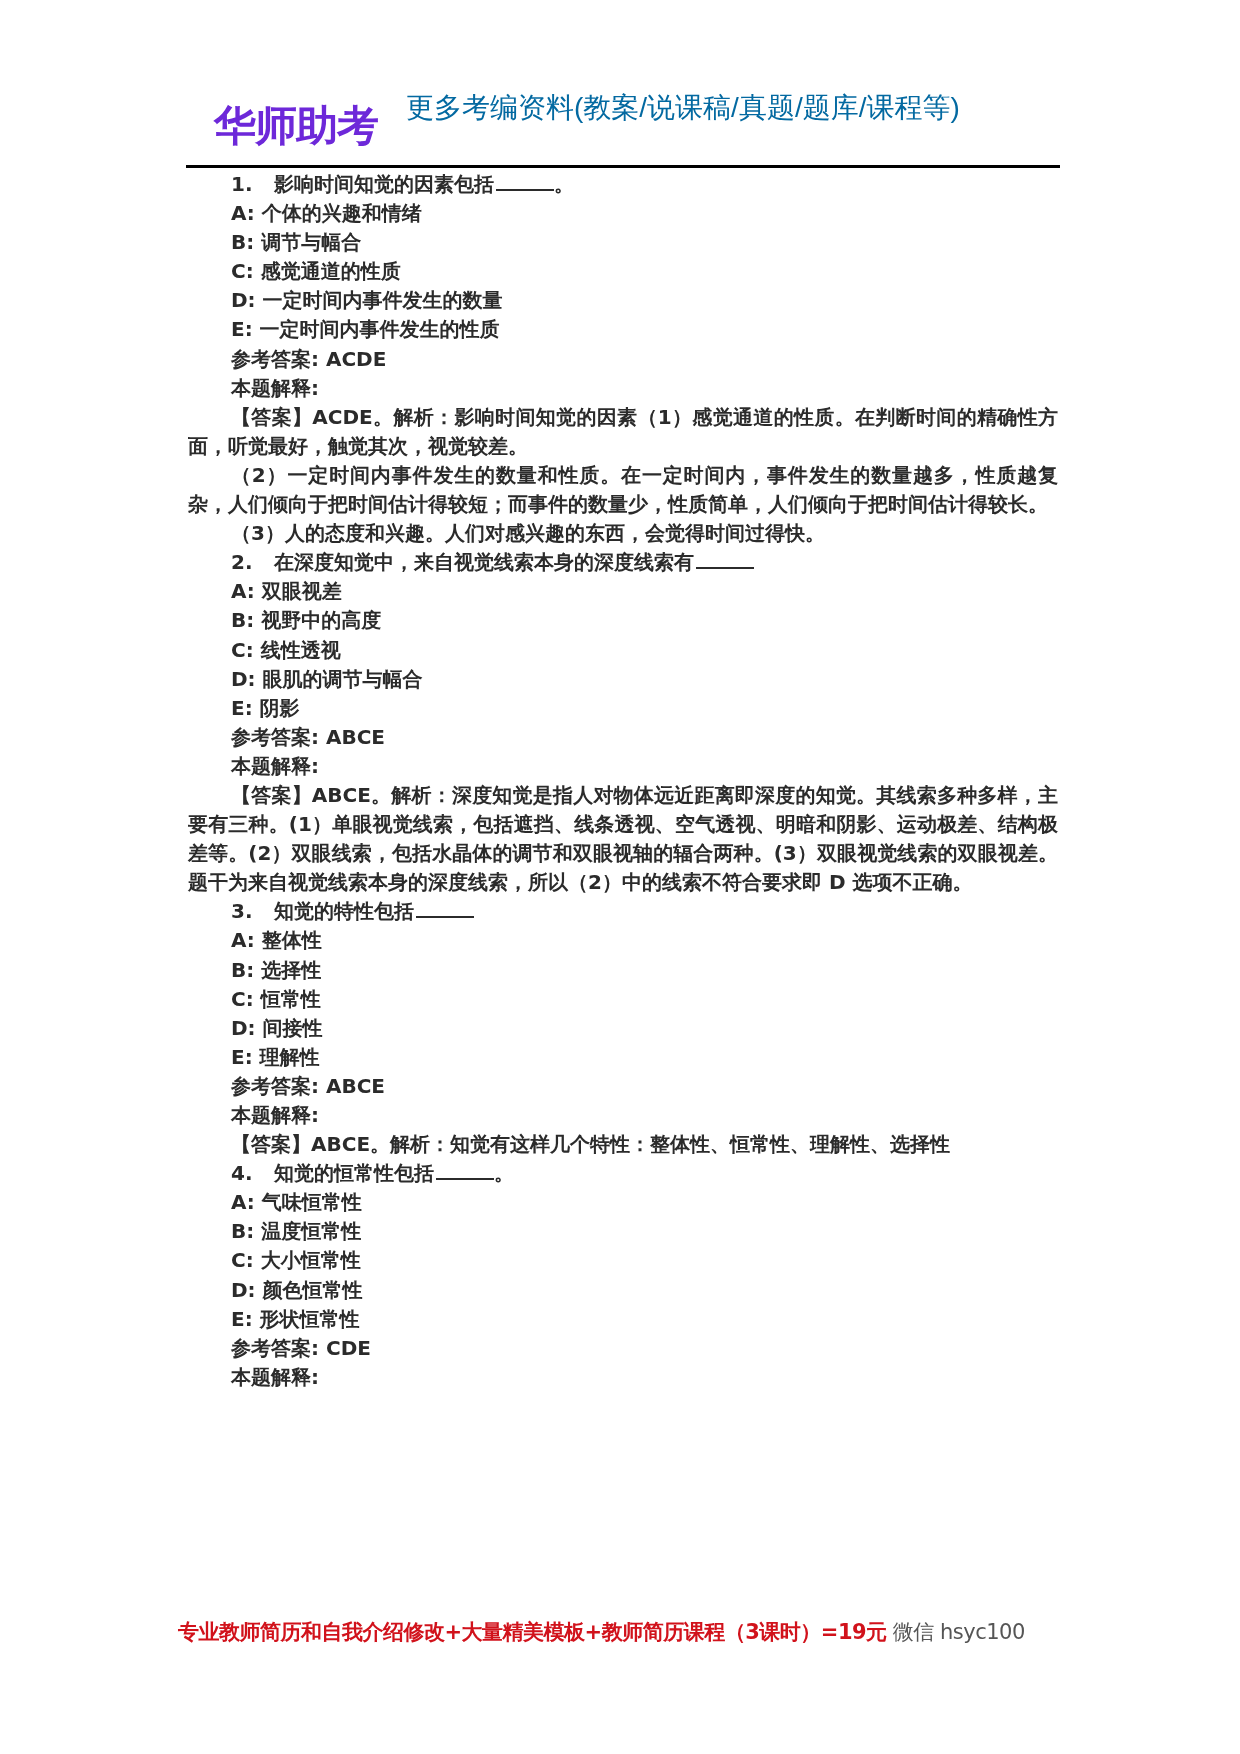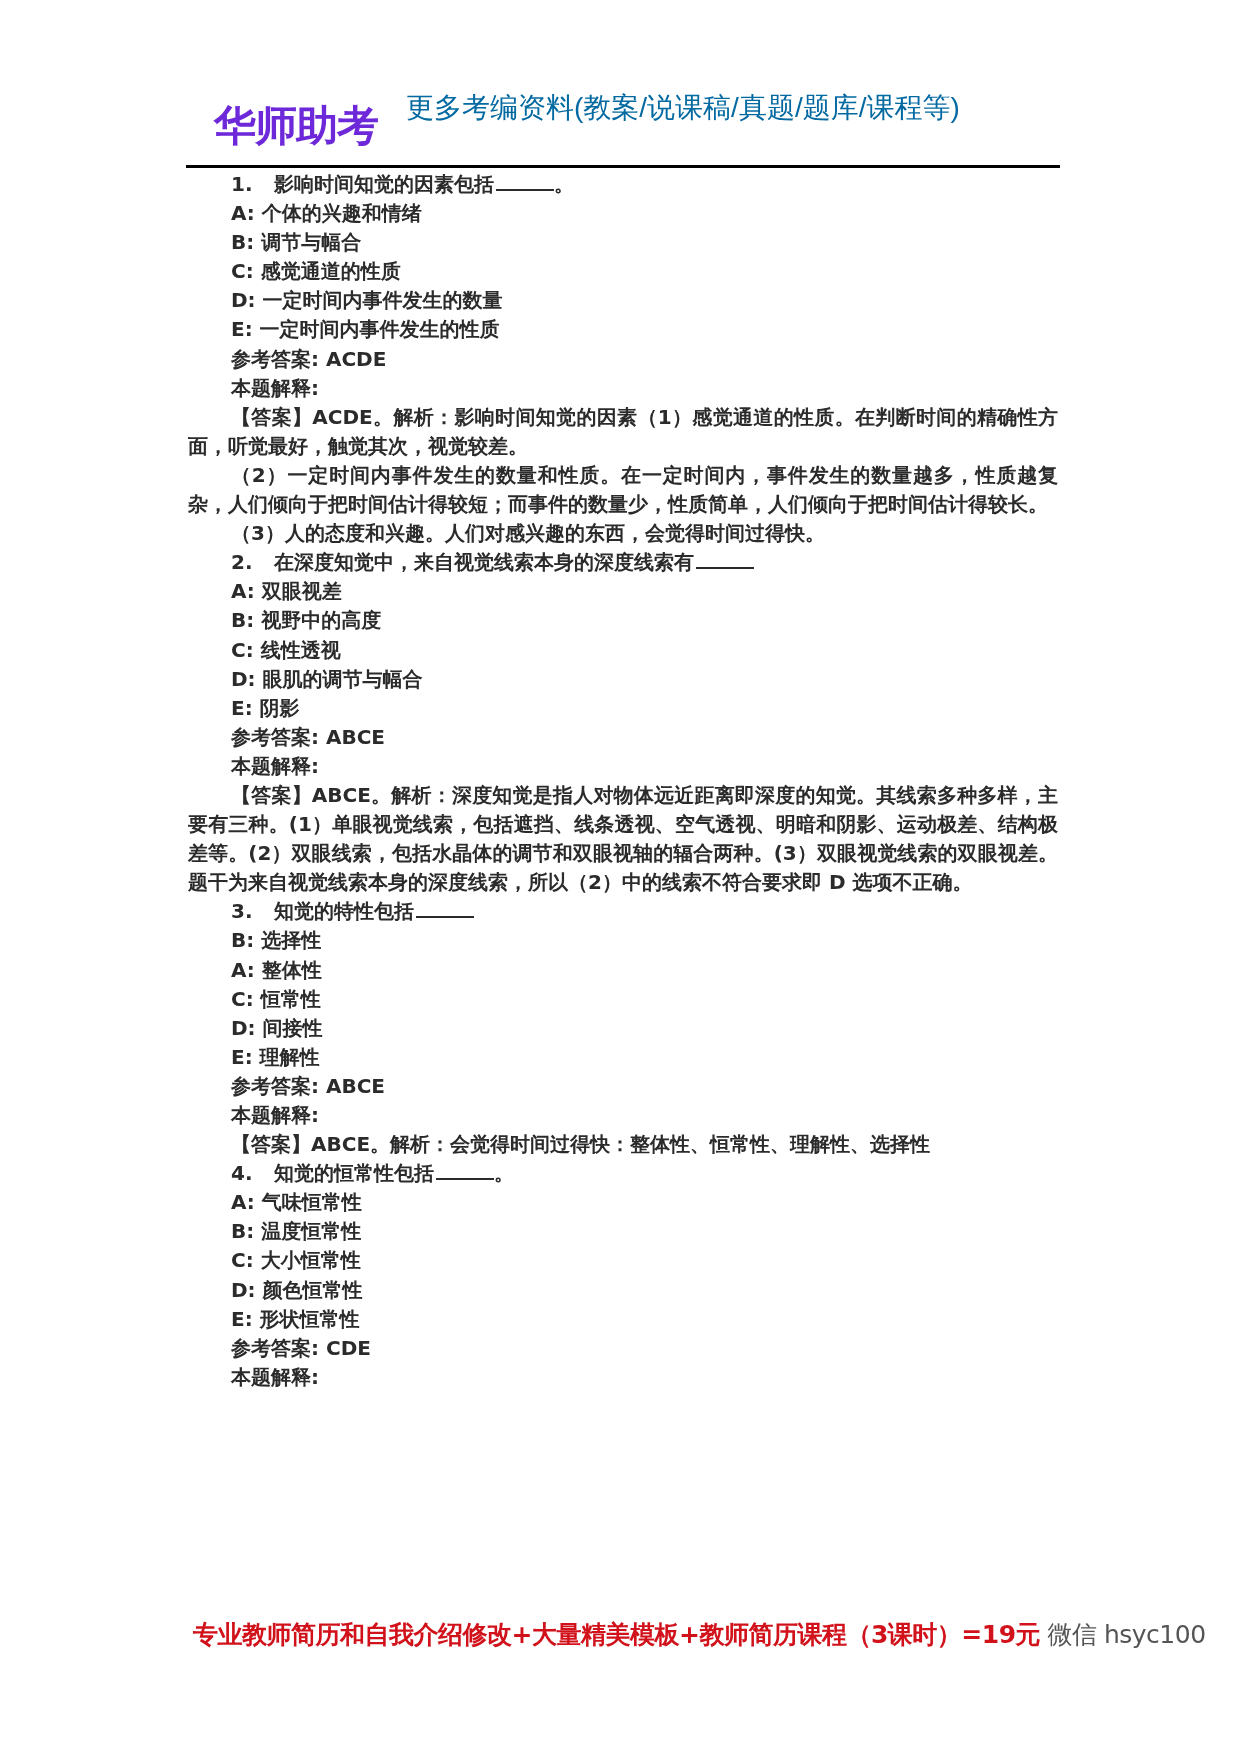--- a/index.html
+++ b/index.html
@@ -10,21 +10,21 @@
           letter-spacing:-1px; line-height:52px; font-family:"DejaVu Sans",sans-serif; }
   .promo { position:absolute; left:192px; top:0; color:#0369a1; font-size:28px; line-height:32px;
            font-family:"Liberation Sans","DejaVu Sans",sans-serif; white-space:nowrap; }
   .rule { position:absolute; left:186px; top:165px; width:874px; height:3px; background:#000; }
   .content { position:absolute; left:188px; top:170px; width:870px; font-size:20px; line-height:29.1px;font-weight:bold; }
   .line { white-space:nowrap; }
   .ind1 { padding-left:43px; }
   .para { text-indent:43px; white-space:normal; text-align:justify; }
   .blank { display:inline-block; border-bottom:2px solid #2b2b2b; width:58px; height:18px; margin-left:2px; vertical-align:baseline; }
   .qnum { display:inline-block; width:43px; }
-  .footer { position:absolute; left:193px; top:1618px; font-size:25px; font-weight:bold; color:#d1121b; white-space:nowrap;
+  .footer { position:absolute; left:178px; top:1618px; font-size:21px; font-weight:bold; color:#d1121b; white-space:nowrap;
             font-family:"DejaVu Sans",sans-serif; letter-spacing:-0.5px; }
   .footer .wx { color:#555; font-weight:normal; }
 </style>
 </head>
 <body>
 
 <div class="header">
   <div class="logo">华师助考</div>
   <div class="promo">
     <div>更多考编资料(教案/说课稿/真题/题库/课程等)</div>
@@ -56,28 +56,28 @@
   <div class="line ind1">C: 线性透视</div>
   <div class="line ind1">D: 眼肌的调节与幅合</div>
   <div class="line ind1">E: 阴影</div>
   <div class="line ind1">参考答案: ABCE</div>
   <div class="line ind1">本题解释:</div>
   <div class="para">【答案】ABCE。解析：深度知觉是指人对物体远近距离即深度的知觉。其线索多种多样，主要有三种。(1）单眼视觉线索，包括遮挡、线条透视、空气透视、明暗和阴影、运动极差、结构极差等。(2）双眼线索，包括水晶体的调节和双眼视轴的辐合两种。(3）双眼视觉线索的双眼视差。题干为来自视觉线索本身的深度线索，所以（2）中的线索不符合要求即 D 选项不正确。</div>
 
   <div class="line ind1">
     <span class="qnum">3.</span><span>知觉的特性包括</span><span class="blank"></span>
   </div>
+  <div class="line ind1">A: 整体性</div>
   <div class="line ind1">B: 选择性</div>
-  <div class="line ind1">A: 整体性</div>
   <div class="line ind1">C: 恒常性</div>
   <div class="line ind1">D: 间接性</div>
   <div class="line ind1">E: 理解性</div>
   <div class="line ind1">参考答案: ABCE</div>
   <div class="line ind1">本题解释:</div>
-  <div class="line ind1">【答案】ABCE。解析：会觉得时间过得快：整体性、恒常性、理解性、选择性</div>
+  <div class="line ind1">【答案】ABCE。解析：知觉有这样几个特性：整体性、恒常性、理解性、选择性</div>
 
   <div class="line ind1">
     <span class="qnum">4.</span><span>知觉的恒常性包括</span><span class="blank"></span><span>。</span>
   </div>
   <div class="line ind1">A: 气味恒常性</div>
   <div class="line ind1">B: 温度恒常性</div>
   <div class="line ind1">C: 大小恒常性</div>
   <div class="line ind1">D: 颜色恒常性</div>
   <div class="line ind1">E: 形状恒常性</div>
   <div class="line ind1">参考答案: CDE</div>

